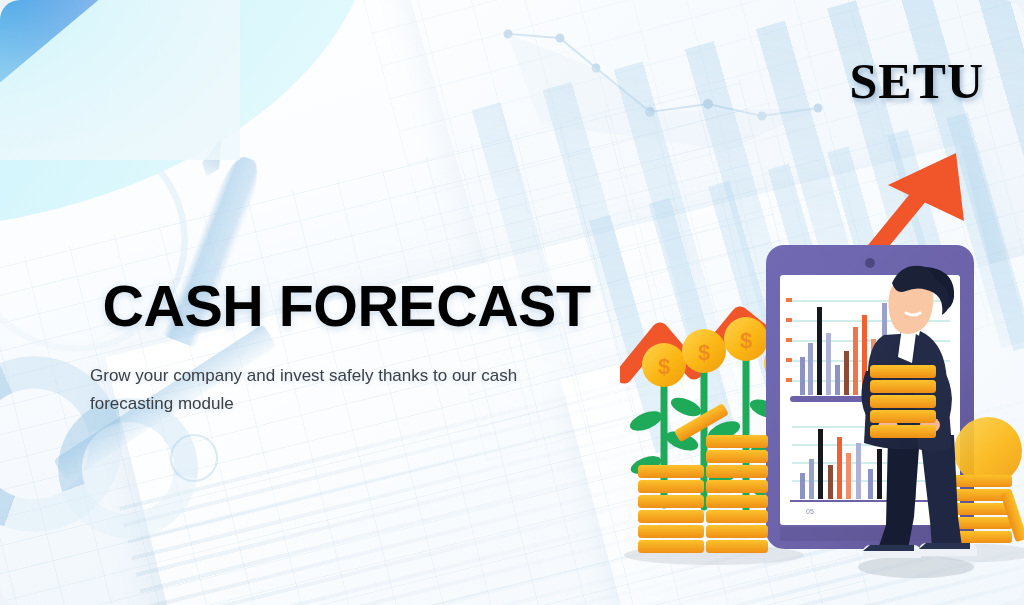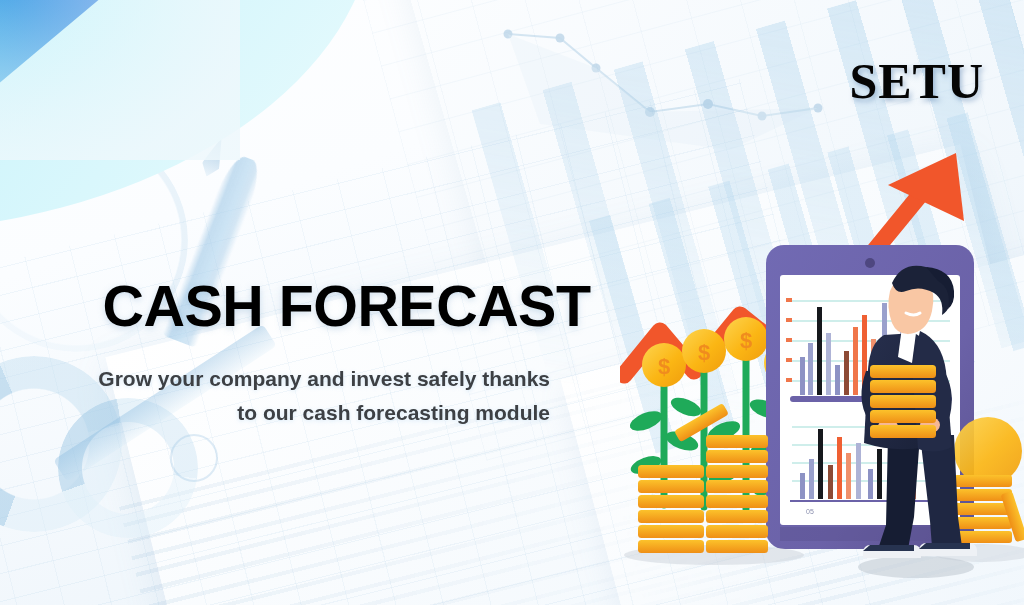--- a/index.html
+++ b/index.html
@@ -6,20 +6,21 @@
   html,body { width:1024px; height:605px; overflow:hidden; }
   body {
     font-family:"Liberation Sans", sans-serif;
     background:#eef4fa;
   }
   #slide {
     position:relative;
     width:1024px; height:605px;
     overflow:hidden;
     background:linear-gradient(160deg,#e9f4fb 0%,#f2f8fc 35%,#eef5fb 70%,#e7f1f9 100%);
+    border-radius:20px;
   }
 
   
   .bg-layer { position:absolute; inset:0; pointer-events:none; }
 
   .bg-paper-a {
     position:absolute; left:-12%; top:-26%; width:96%; height:118%;
     background:linear-gradient(175deg,#ffffff 0%,#fbfdff 45%,#eef5fb 100%);
     transform:rotate(-13deg);
     box-shadow:0 14px 44px rgba(120,160,195,.17);
@@ -189,21 +190,21 @@
   .headline {
     position:absolute; left:100px; top:272px;
     font-size:58px; font-weight:700; letter-spacing:-.5px;
     color:#000; white-space:nowrap;
     font-family:"Liberation Sans", sans-serif;
     text-shadow:0 2px 7px rgba(120,160,200,.34);
     transform:scaleX(.99);
   }
   .subtitle {
     position:absolute; left:90px; top:362px; width:460px;
-    text-align:right; font-size:21px; font-weight:700;
+    text-align:left; font-size:17px; font-weight:400;
     line-height:1.62; color:#3d4044;
     text-shadow:0 1px 4px rgba(200,225,245,.7);
   }
   .logo {
     position:absolute; right:40px; top:52px;
     font-family:"Liberation Serif", serif;
     font-size:50px; font-weight:700; letter-spacing:1px; color:#050505;
     text-shadow:2px 3px 5px rgba(90,130,175,.5);
   }
 

